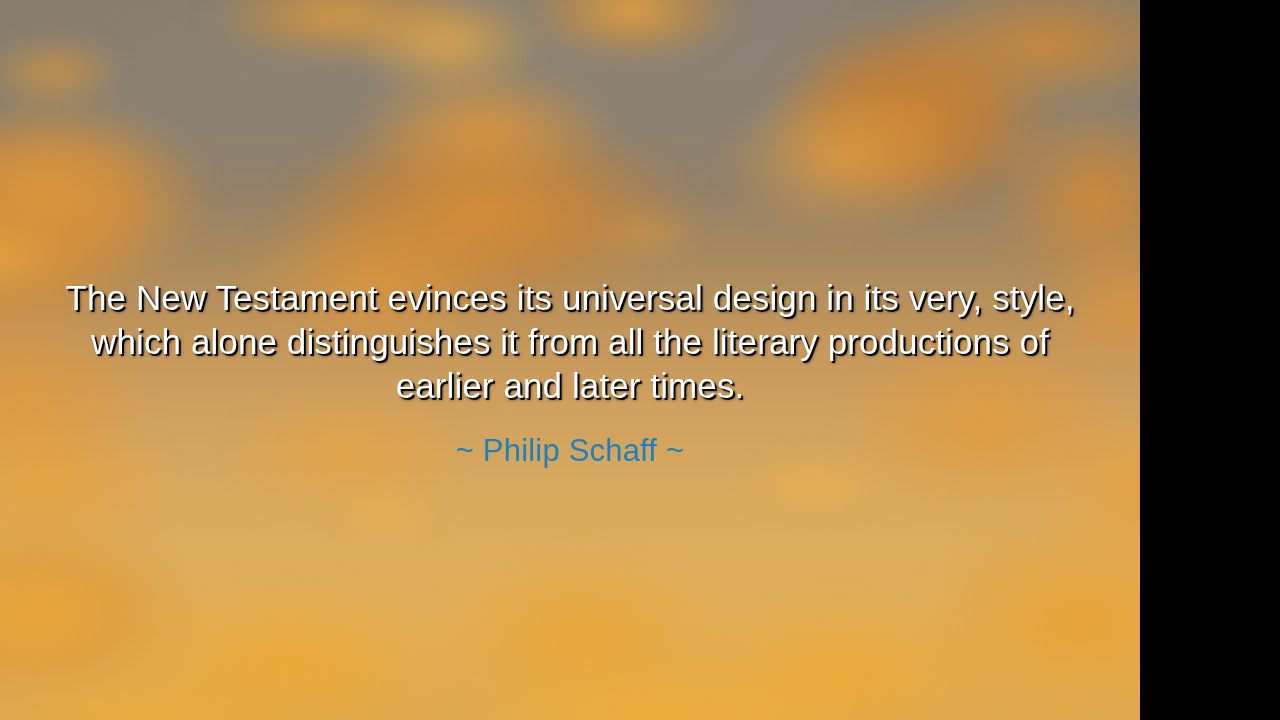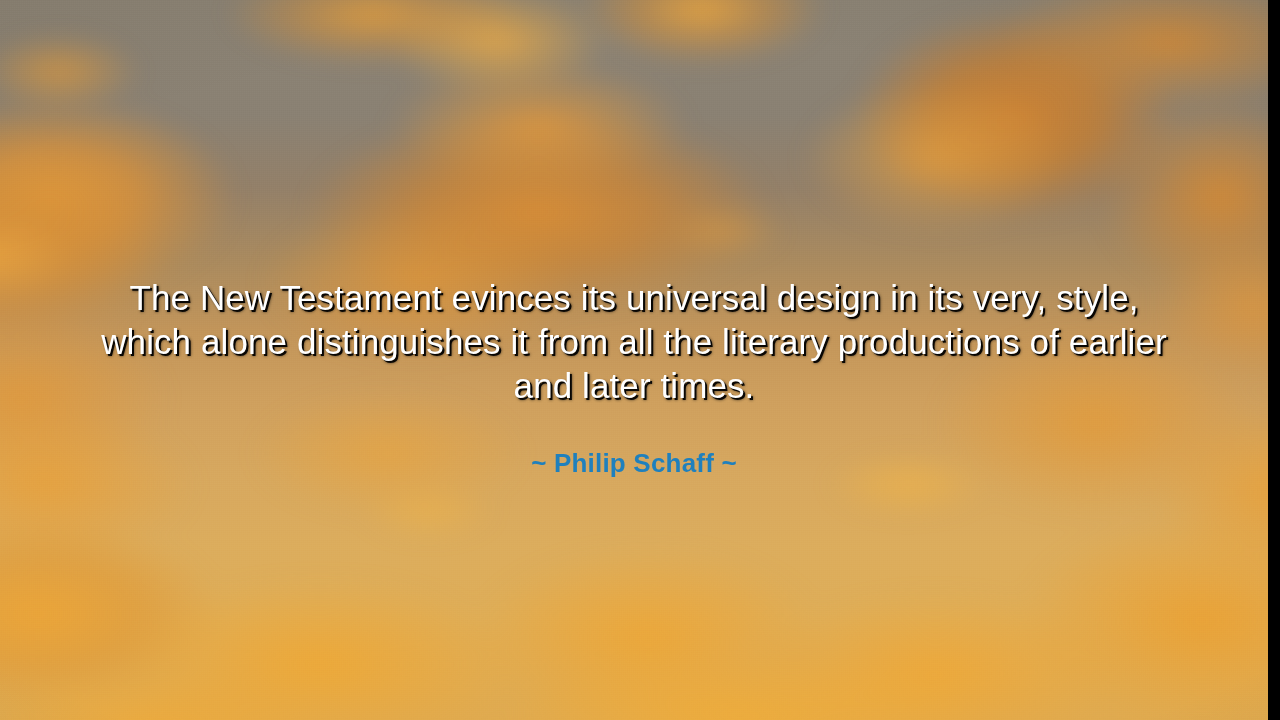--- a/index.html
+++ b/index.html
@@ -5,21 +5,21 @@
   html, body {
     margin: 0;
     padding: 0;
     width: 1280px;
     height: 720px;
     overflow: hidden;
     background: #000;
   }
   #stage {
     position: relative;
-    width: 1268px;
+    width: 1140px;
     height: 720px;
     overflow: hidden;
     font-family: "Liberation Sans", sans-serif;
   }
 
   
   .sky-base {
     position: absolute;
     inset: 0;
     background:
@@ -155,25 +155,25 @@
     font-weight: 400;
     letter-spacing: 0.1px;
     text-shadow:
       2px 2px 0 rgba(0,0,0,.92),
       2px 2px 3px rgba(0,0,0,.65);
     max-width: 1080px;
     margin-left: auto;
     margin-right: auto;
   }
   .attribution {
-    margin: 36px 0 0 0;
+    margin: 24px 0 0 0;
     color: #1f80bd;
-    font-size: 26px;
+    font-size: 31px;
     line-height: 38px;
-    font-weight: 700;
+    font-weight: 400;
     letter-spacing: .2px;
   }
 </style>
 </head>
 <body>
 
 <div id="stage">
 
   <div class="sky-base"></div>
 

